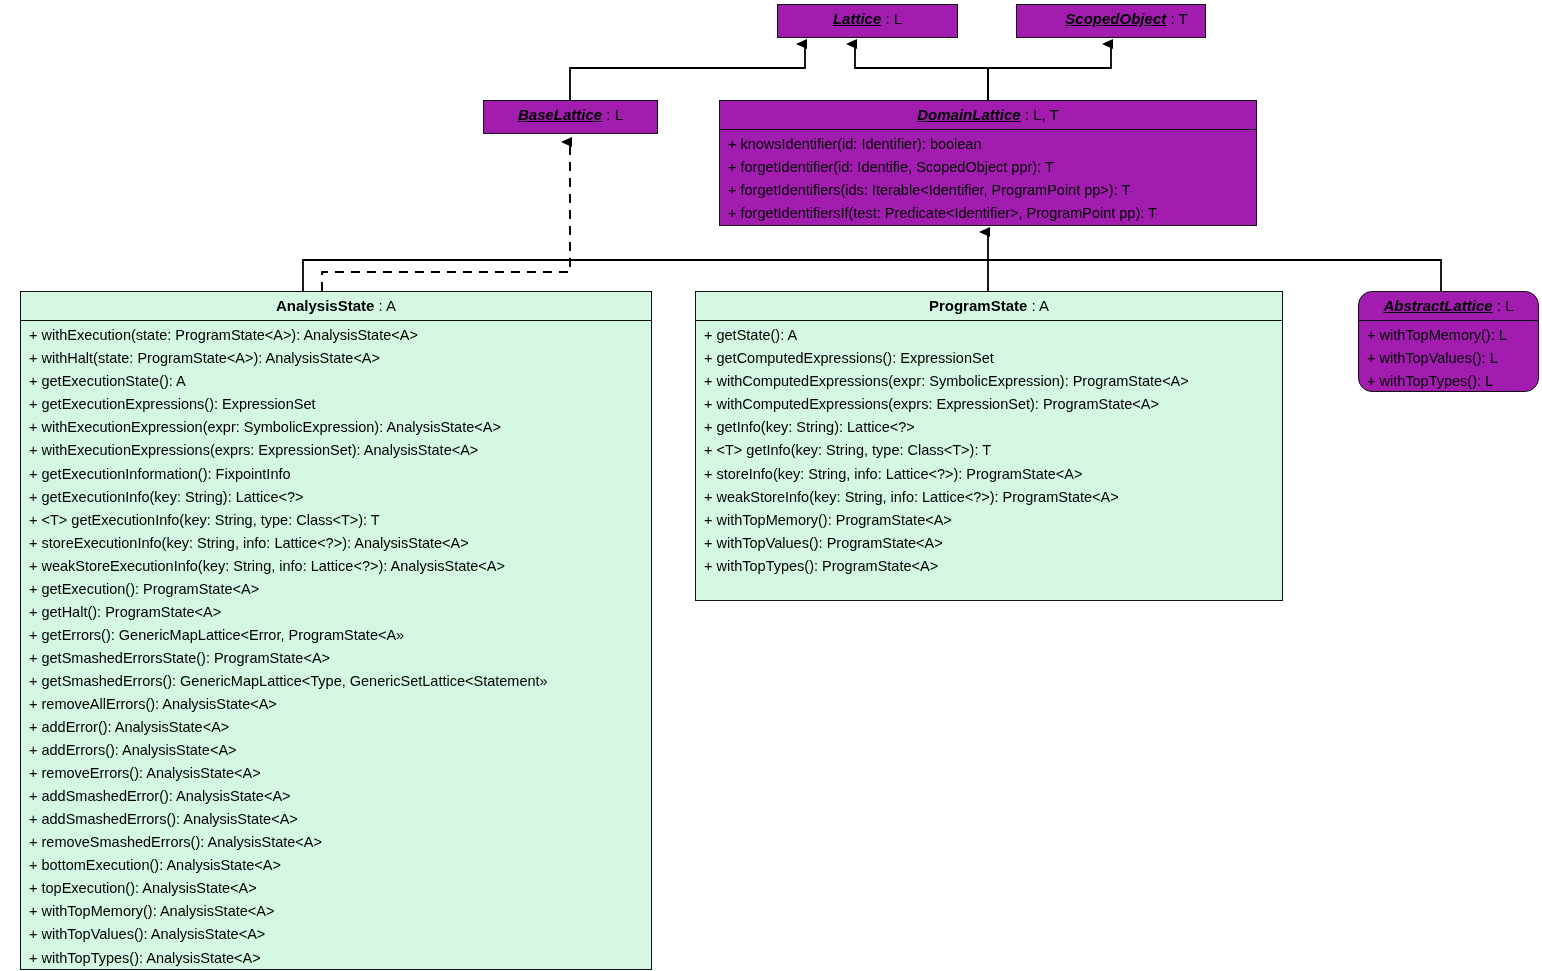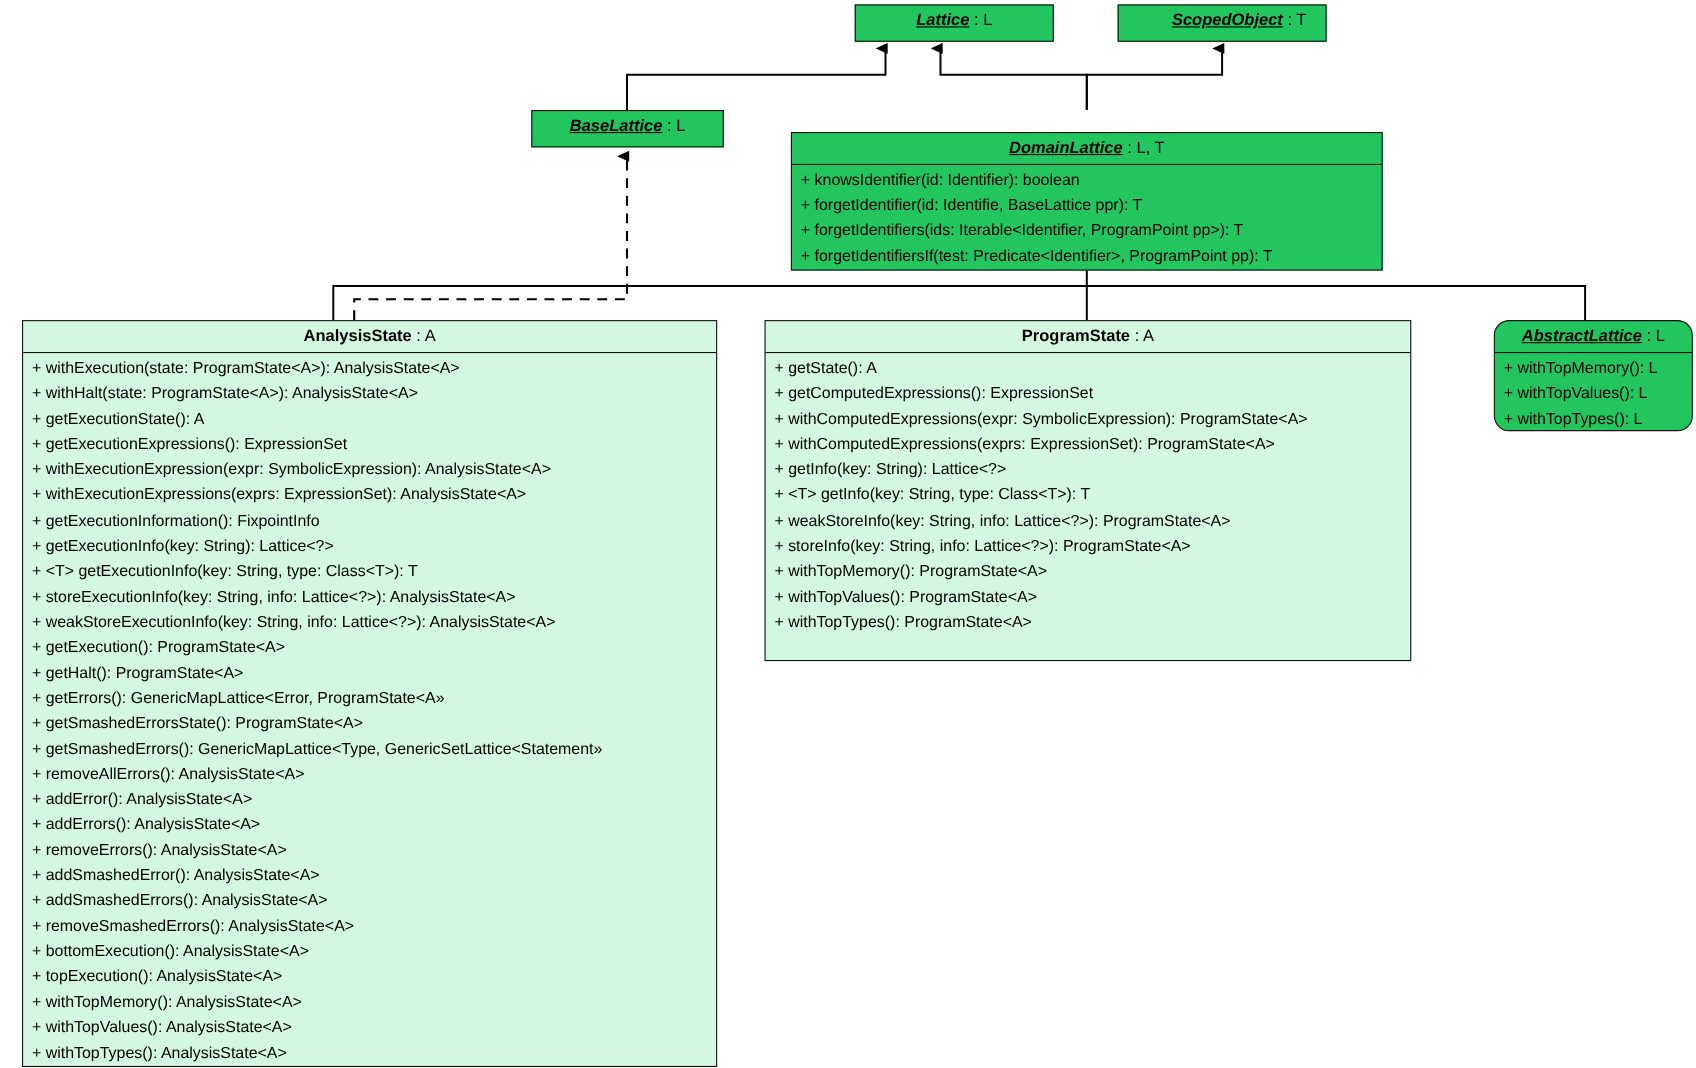--- a/index.html
+++ b/index.html
@@ -8,21 +8,21 @@
     font-family:"Liberation Sans","DejaVu Sans",sans-serif;
     color:#000;
   }
   #canvas{position:absolute;left:0;top:0;width:1542px;height:971px;}
   svg.edges{position:absolute;left:0;top:0;width:1542px;height:971px;pointer-events:none;}
 
   .umlbox{
     position:absolute;
     box-sizing:border-box;
     border:1.6px solid #111;
-    background:#22c55e;
+    background:#a21caf;
     z-index:5;
   }
   .umlbox.green{background:#d4f7e2;}
   .umlbox .hdr{
     text-align:center;
     font-size:15px;
     padding:5px 6px 6px 6px;
     line-height:1.15;
     white-space:nowrap;
   }
@@ -36,21 +36,21 @@
     font-size:14.5px;
     line-height:1.59;
     padding:0 6px 0 8px;
     white-space:nowrap;
   }
 
   
   #cls-lattice      {left:777px;  top:4px;   width:181px; height:34px;}
   #cls-scopedobject {left:1016px; top:4px;   width:190px; height:34px;padding-left:31px;}
   #cls-baselattice  {left:483px;  top:100px; width:175px; height:34px;}
-  #cls-domainlattice{left:719px;  top:100px; width:538px; height:126px;margin-top:20px;}
+  #cls-domainlattice{left:719px;  top:100px; width:538px; height:126px;}
   #cls-analysisstate{left:20px;    top:291px; width:632px; height:679px;}
   #cls-programstate {left:695px;  top:291px; width:588px; height:310px;}
   #cls-abstract     {left:1358px; top:291px; width:181px; height:101px;border-radius:14px;}
 </style>
 </head>
 <body>
 
 <div id="canvas">
 
   <svg class="edges" viewBox="0 0 1542 971" xmlns="http://www.w3.org/2000/svg">
@@ -102,21 +102,21 @@
       <span class="nm abs">BaseLattice</span><span> : </span><span>L</span>
     </div>
   </div>
 
   <div class="umlbox" id="cls-domainlattice">
     <div class="hdr">
       <span class="nm abs">DomainLattice</span><span> : </span><span>L, T</span>
     </div>
     <div class="body">
       <div class="m">+ knowsIdentifier(id: Identifier): boolean</div>
-      <div class="m">+ forgetIdentifier(id: Identifie, BaseLattice ppr): T</div>
+      <div class="m">+ forgetIdentifier(id: Identifie, ScopedObject ppr): T</div>
       <div class="m">+ forgetIdentifiers(ids: Iterable&lt;Identifier, ProgramPoint pp&gt;): T</div>
       <div class="m">+ forgetIdentifiersIf(test: Predicate&lt;Identifier&gt;, ProgramPoint pp): T</div>
     </div>
   </div>
 
   <div class="umlbox green" id="cls-analysisstate">
     <div class="hdr">
       <span class="nm">AnalysisState</span><span> : </span><span>A</span>
     </div>
     <div class="body">
@@ -155,22 +155,22 @@
     <div class="hdr">
       <span class="nm">ProgramState</span><span> : </span><span>A</span>
     </div>
     <div class="body">
       <div class="m">+ getState(): A</div>
       <div class="m">+ getComputedExpressions(): ExpressionSet</div>
       <div class="m">+ withComputedExpressions(expr: SymbolicExpression): ProgramState&lt;A&gt;</div>
       <div class="m">+ withComputedExpressions(exprs: ExpressionSet): ProgramState&lt;A&gt;</div>
       <div class="m">+ getInfo(key: String): Lattice&lt;?&gt;</div>
       <div class="m">+ &lt;T&gt; getInfo(key: String, type: Class&lt;T&gt;): T</div>
+      <div class="m">+ storeInfo(key: String, info: Lattice&lt;?&gt;): ProgramState&lt;A&gt;</div>
       <div class="m">+ weakStoreInfo(key: String, info: Lattice&lt;?&gt;): ProgramState&lt;A&gt;</div>
-      <div class="m">+ storeInfo(key: String, info: Lattice&lt;?&gt;): ProgramState&lt;A&gt;</div>
       <div class="m">+ withTopMemory(): ProgramState&lt;A&gt;</div>
       <div class="m">+ withTopValues(): ProgramState&lt;A&gt;</div>
       <div class="m">+ withTopTypes(): ProgramState&lt;A&gt;</div>
     </div>
   </div>
 
   <div class="umlbox" id="cls-abstract">
     <div class="hdr">
       <span class="nm abs">AbstractLattice</span><span> : </span><span>L</span>
     </div>

